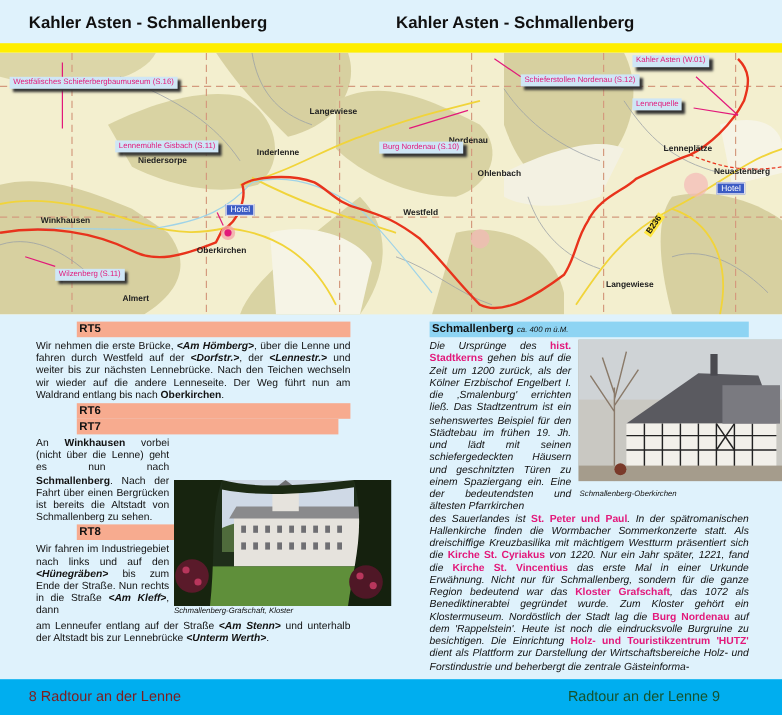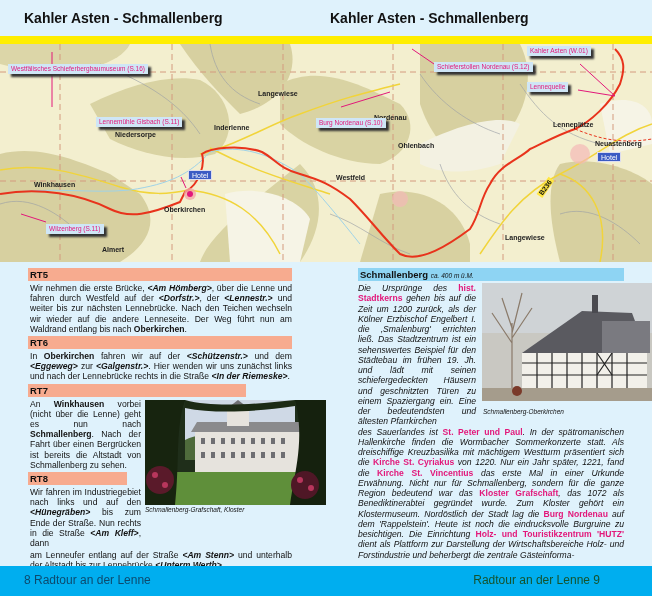--- a/index.html
+++ b/index.html
@@ -13,37 +13,37 @@
   .yellow-bar { position:absolute; left:0; top:36px; width:652px; height:8px; background:#ffee00; }
 
   .map { position:absolute; left:0; top:44px; width:652px; height:218px; background:#f3efcf; overflow:hidden; }
   .map svg { position:absolute; left:0; top:0; }
   .map-label { position:absolute; font-size:7px; font-weight:bold; color:#222; white-space:nowrap; }
   .poi-box { position:absolute; background:#cfe6f6; color:#e2187a; font-size:6.5px; line-height:8px; padding:1px 3px; box-shadow:3px 3px 2px #333; white-space:nowrap; }
   .hotel-box { position:absolute; background:#3b5bc4; color:#fff; font-size:7px; padding:0 3px; height:10px; line-height:10px; border:1px solid #dde; }
   .road-label { position:absolute; background:#ffe640; color:#111; font-size:7px; font-weight:bold; padding:0 2px; transform:rotate(-55deg); }
 
   .left-col { position:absolute; left:28px; top:268px; width:264px; }
-  .rt-head { background:#f7ab8f; font-weight:bold; font-size:9.5px; height:13px; line-height:13px; padding-left:2px; }
+  .rt-head { background:#f7ab8f; font-weight:bold; font-size:9.5px; height:13px; line-height:13px; padding-left:2px;margin-left:36px; }
   .rt-text { font-size:8.6px; line-height:10.2px; padding:2px 0 2px 2px; text-align:justify; }
   .rt-text b { font-weight:bold; }
   .rt-text i { font-weight:bold; }
 
   .photo-kloster { position:absolute; left:145px; top:400px; width:181px; height:105px; overflow:hidden; background:#1c2a17; }
   .caption { position:absolute; font-size:6.5px; font-style:italic; color:#111; white-space:nowrap; }
 
   .right-col { position:absolute; left:358px; top:268px; width:266px; }
   .town-head { background:#8ed4f3; height:13px; line-height:13px; font-size:9.5px; font-weight:bold; padding-left:2px; }
   .town-head .small { font-size:6.5px; font-style:italic; font-weight:normal; }
   .town-text { font-size:8.6px; line-height:10.25px; font-style:italic; text-align:justify; }
   .town-text .hl { color:#e2187a; font-weight:bold; font-style:normal; }
   .photo-oberkirchen { position:absolute; left:482px; top:283px; width:170px; height:118px; overflow:hidden; background:#b8b8b0; }
 
   .footer { position:absolute; left:0; top:566px; width:652px; height:30px; background:#00aeef; }
-  .footer .fl { position:absolute; left:24px; top:7px; font-size:12px; color:#0c4a6e; }
+  .footer .fl { position:absolute; left:24px; top:7px; font-size:12px; color:#7f1d1d; }
   .footer .fr { position:absolute; right:52px; top:7px; font-size:12px; color:#14532d; }
 </style>
 </head>
 <body>
 
 <div class="header">
   <div class="title t-left">Kahler Asten - Schmallenberg</div>
   <div class="title t-right">Kahler Asten - Schmallenberg</div>
 </div>
 <div class="yellow-bar"></div>
@@ -139,21 +139,20 @@
 
   <div class="hotel-box" style="left:188px;top:126px;">Hotel</div>
   <div class="hotel-box" style="left:597px;top:108px;">Hotel</div>
   <div class="road-label" style="left:535px;top:140px;">B236</div>
 </div>
 
 <div class="left-col">
   <div class="rt-head">RT5</div>
   <div class="rt-text">Wir nehmen die erste Brücke, <i>&lt;Am Hömberg&gt;</i>, über die Lenne und fahren durch Westfeld auf der <i>&lt;Dorfstr.&gt;</i>, der <i>&lt;Lennestr.&gt;</i> und weiter bis zur nächsten Lennebrücke. Nach den Teichen wechseln wir wieder auf die andere Lenneseite. Der Weg führt nun am Waldrand entlang bis nach <b>Oberkirchen</b>.</div>
   <div class="rt-head">RT6</div>
-  <div class="rt-text">In <b>Oberkirchen</b> fahren wir auf der <i>&lt;Schützenstr.&gt;</i> und dem <i>&lt;Eggeweg&gt;</i> zur <i>&lt;Galgenstr.&gt;</i>. Hier wenden wir uns zunächst links und nach der Lennebrücke rechts in die Straße <i>&lt;In der Riemeske&gt;</i>.</div>
   <div class="rt-head" style="width:218px;">RT7</div>
   <div class="rt-text" style="width:113px;">An <b>Winkhausen</b> vorbei (nicht über die Lenne) geht es nun nach <b>Schmallenberg</b>. Nach der Fahrt über einen Bergrücken ist bereits die Altstadt von Schmallenberg zu sehen.</div>
   <div class="rt-head" style="width:99px;">RT8</div>
   <div class="rt-text" style="width:113px;">Wir fahren im Industriegebiet nach links und auf den <i>&lt;Hünegräben&gt;</i> bis zum Ende der Straße. Nun rechts in die Straße <i>&lt;Am Kleff&gt;</i>, dann</div>
   <div class="rt-text" style="padding-top:0;">am Lenneufer entlang auf der Straße <i>&lt;Am Stenn&gt;</i> und unterhalb der Altstadt bis zur Lennebrücke <i>&lt;Unterm Werth&gt;</i>.</div>
 </div>
 
 <div class="photo-kloster">
   <svg width="181" height="105" viewBox="0 0 181 105">
     <rect width="181" height="105" fill="#1f2e1a"></rect>

